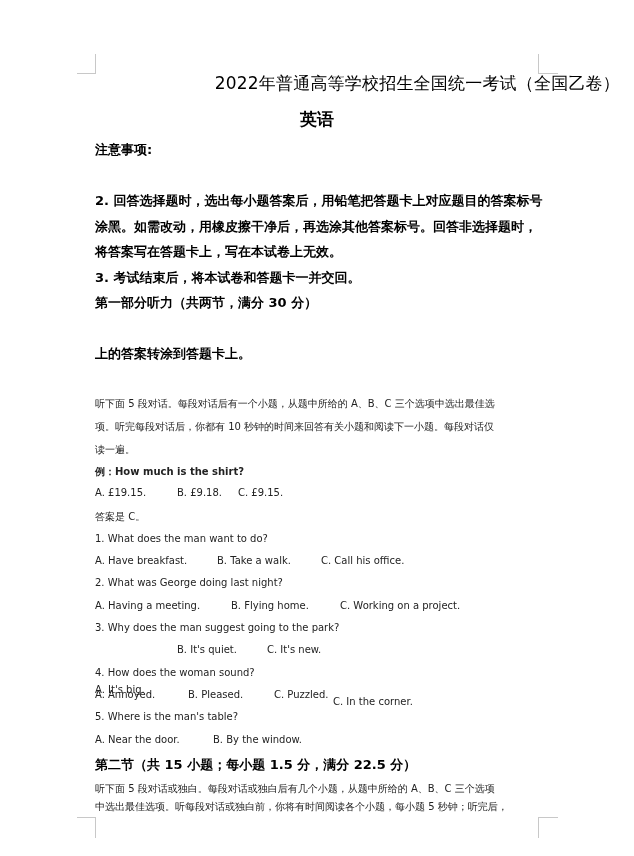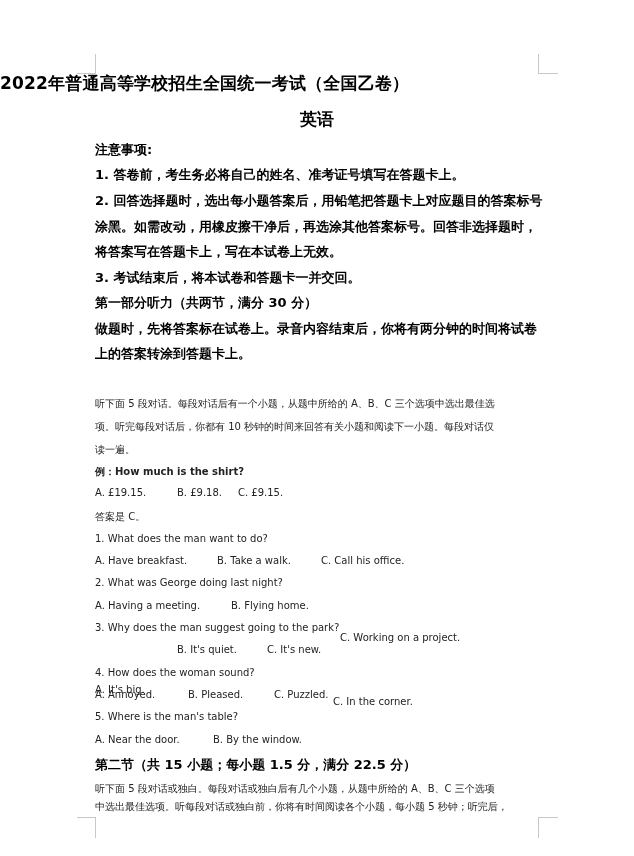--- a/index.html
+++ b/index.html
@@ -30,23 +30,23 @@
     }
     .crop.tl { left: 77px; top: 54px; width: 18px; height: 19px; border-right-width: 1px; border-bottom-width: 1px; }
     .crop.tr { left: 538px; top: 54px; width: 19px; height: 19px; border-left-width: 1px; border-bottom-width: 1px; }
     .crop.bl { left: 77px; top: 817px; width: 18px; height: 20px; border-right-width: 1px; border-top-width: 1px; }
     .crop.br { left: 538px; top: 817px; width: 19px; height: 20px; border-left-width: 1px; border-top-width: 1px; }
 
     .title {
       position: absolute;
       left: 0; width: 620px;
       top: 72px;
-      text-align: left;
+      text-align: right;
       font-size: 17px;
-      font-weight: bold;
+      font-weight: normal;
       letter-spacing: 0.2px;
       white-space: nowrap;
     }
     .subtitle {
       position: absolute;
       left: 0; width: 634px;
       top: 108px;
       text-align: center;
       font-size: 17px;
       font-weight: bold;
@@ -72,49 +72,47 @@
 
   <div class="crop tl"></div>
   <div class="crop tr"></div>
   <div class="crop bl"></div>
   <div class="crop br"></div>
 
   <div class="title">2022年普通高等学校招生全国统一考试（全国乙卷）</div>
   <div class="subtitle">英语</div>
 
   <div class="line b" style="top:141px;">注意事项:</div>
-  <div class="line b" style="top:166px;">1. 答卷前，考生务必将自己的姓名、准考证号填写在答题卡上。</div>
   <div class="line b" style="top:192px;">2. 回答选择题时，选出每小题答案后，用铅笔把答题卡上对应题目的答案标号</div>
   <div class="line b" style="top:218px;">涂黑。如需改动，用橡皮擦干净后，再选涂其他答案标号。回答非选择题时，</div>
   <div class="line b" style="top:243px;">将答案写在答题卡上，写在本试卷上无效。</div>
   <div class="line b" style="top:269px;">3. 考试结束后，将本试卷和答题卡一并交回。</div>
 
   <div class="line b" style="top:294px;">第一部分听力（共两节，满分 30 分）</div>
-  <div class="line b" style="top:320px;">做题时，先将答案标在试卷上。录音内容结束后，你将有两分钟的时间将试卷</div>
   <div class="line b" style="top:345px;">上的答案转涂到答题卡上。</div>
 
   <div class="line n" style="top:397px;">听下面 5 段对话。每段对话后有一个小题，从题中所给的 A、B、C 三个选项中选出最佳选</div>
   <div class="line n" style="top:420px;">项。听完每段对话后，你都有 10 秒钟的时间来回答有关小题和阅读下一小题。每段对话仅</div>
   <div class="line n" style="top:443px;">读一遍。</div>
 
   <div class="line n" style="top:465px;font-weight:bold;">例：How much is the shirt?</div>
   <div class="opt" style="left:95px; top:487px;">A. £19.15.</div>
   <div class="opt" style="left:177px; top:487px;">B. £9.18.</div>
   <div class="opt" style="left:238px; top:487px;">C. £9.15.</div>
   <div class="line n" style="top:510px;">答案是 C。</div>
 
   <div class="line n" style="top:533px;">1. What does the man want to do?</div>
   <div class="opt" style="left:95px; top:555px;">A. Have breakfast.</div>
   <div class="opt" style="left:217px; top:555px;text-align:center;">B. Take a walk.</div>
   <div class="opt" style="left:321px; top:555px;">C. Call his office.</div>
 
   <div class="line n" style="top:577px;">2. What was George doing last night?</div>
   <div class="opt" style="left:95px; top:600px;">A. Having a meeting.</div>
   <div class="opt" style="left:231px; top:600px;">B. Flying home.</div>
-  <div class="opt" style="left:340px; top:632px;">C. Working on a project.</div>
+  <div class="opt" style="left:340px; top:600px;">C. Working on a project.</div>
 
   <div class="line n" style="top:622px;">3. Why does the man suggest going to the park?</div>
   <div class="opt" style="left:95px; top:644px;margin-top:40px;">A. It's big.</div>
   <div class="opt" style="left:177px; top:644px;">B. It's quiet.</div>
   <div class="opt" style="left:267px; top:644px;">C. It's new.</div>
 
   <div class="line n" style="top:667px;">4. How does the woman sound?</div>
   <div class="opt" style="left:95px; top:689px;">A. Annoyed.</div>
   <div class="opt" style="left:188px; top:689px;">B. Pleased.</div>
   <div class="opt" style="left:274px; top:689px;">C. Puzzled.</div>

